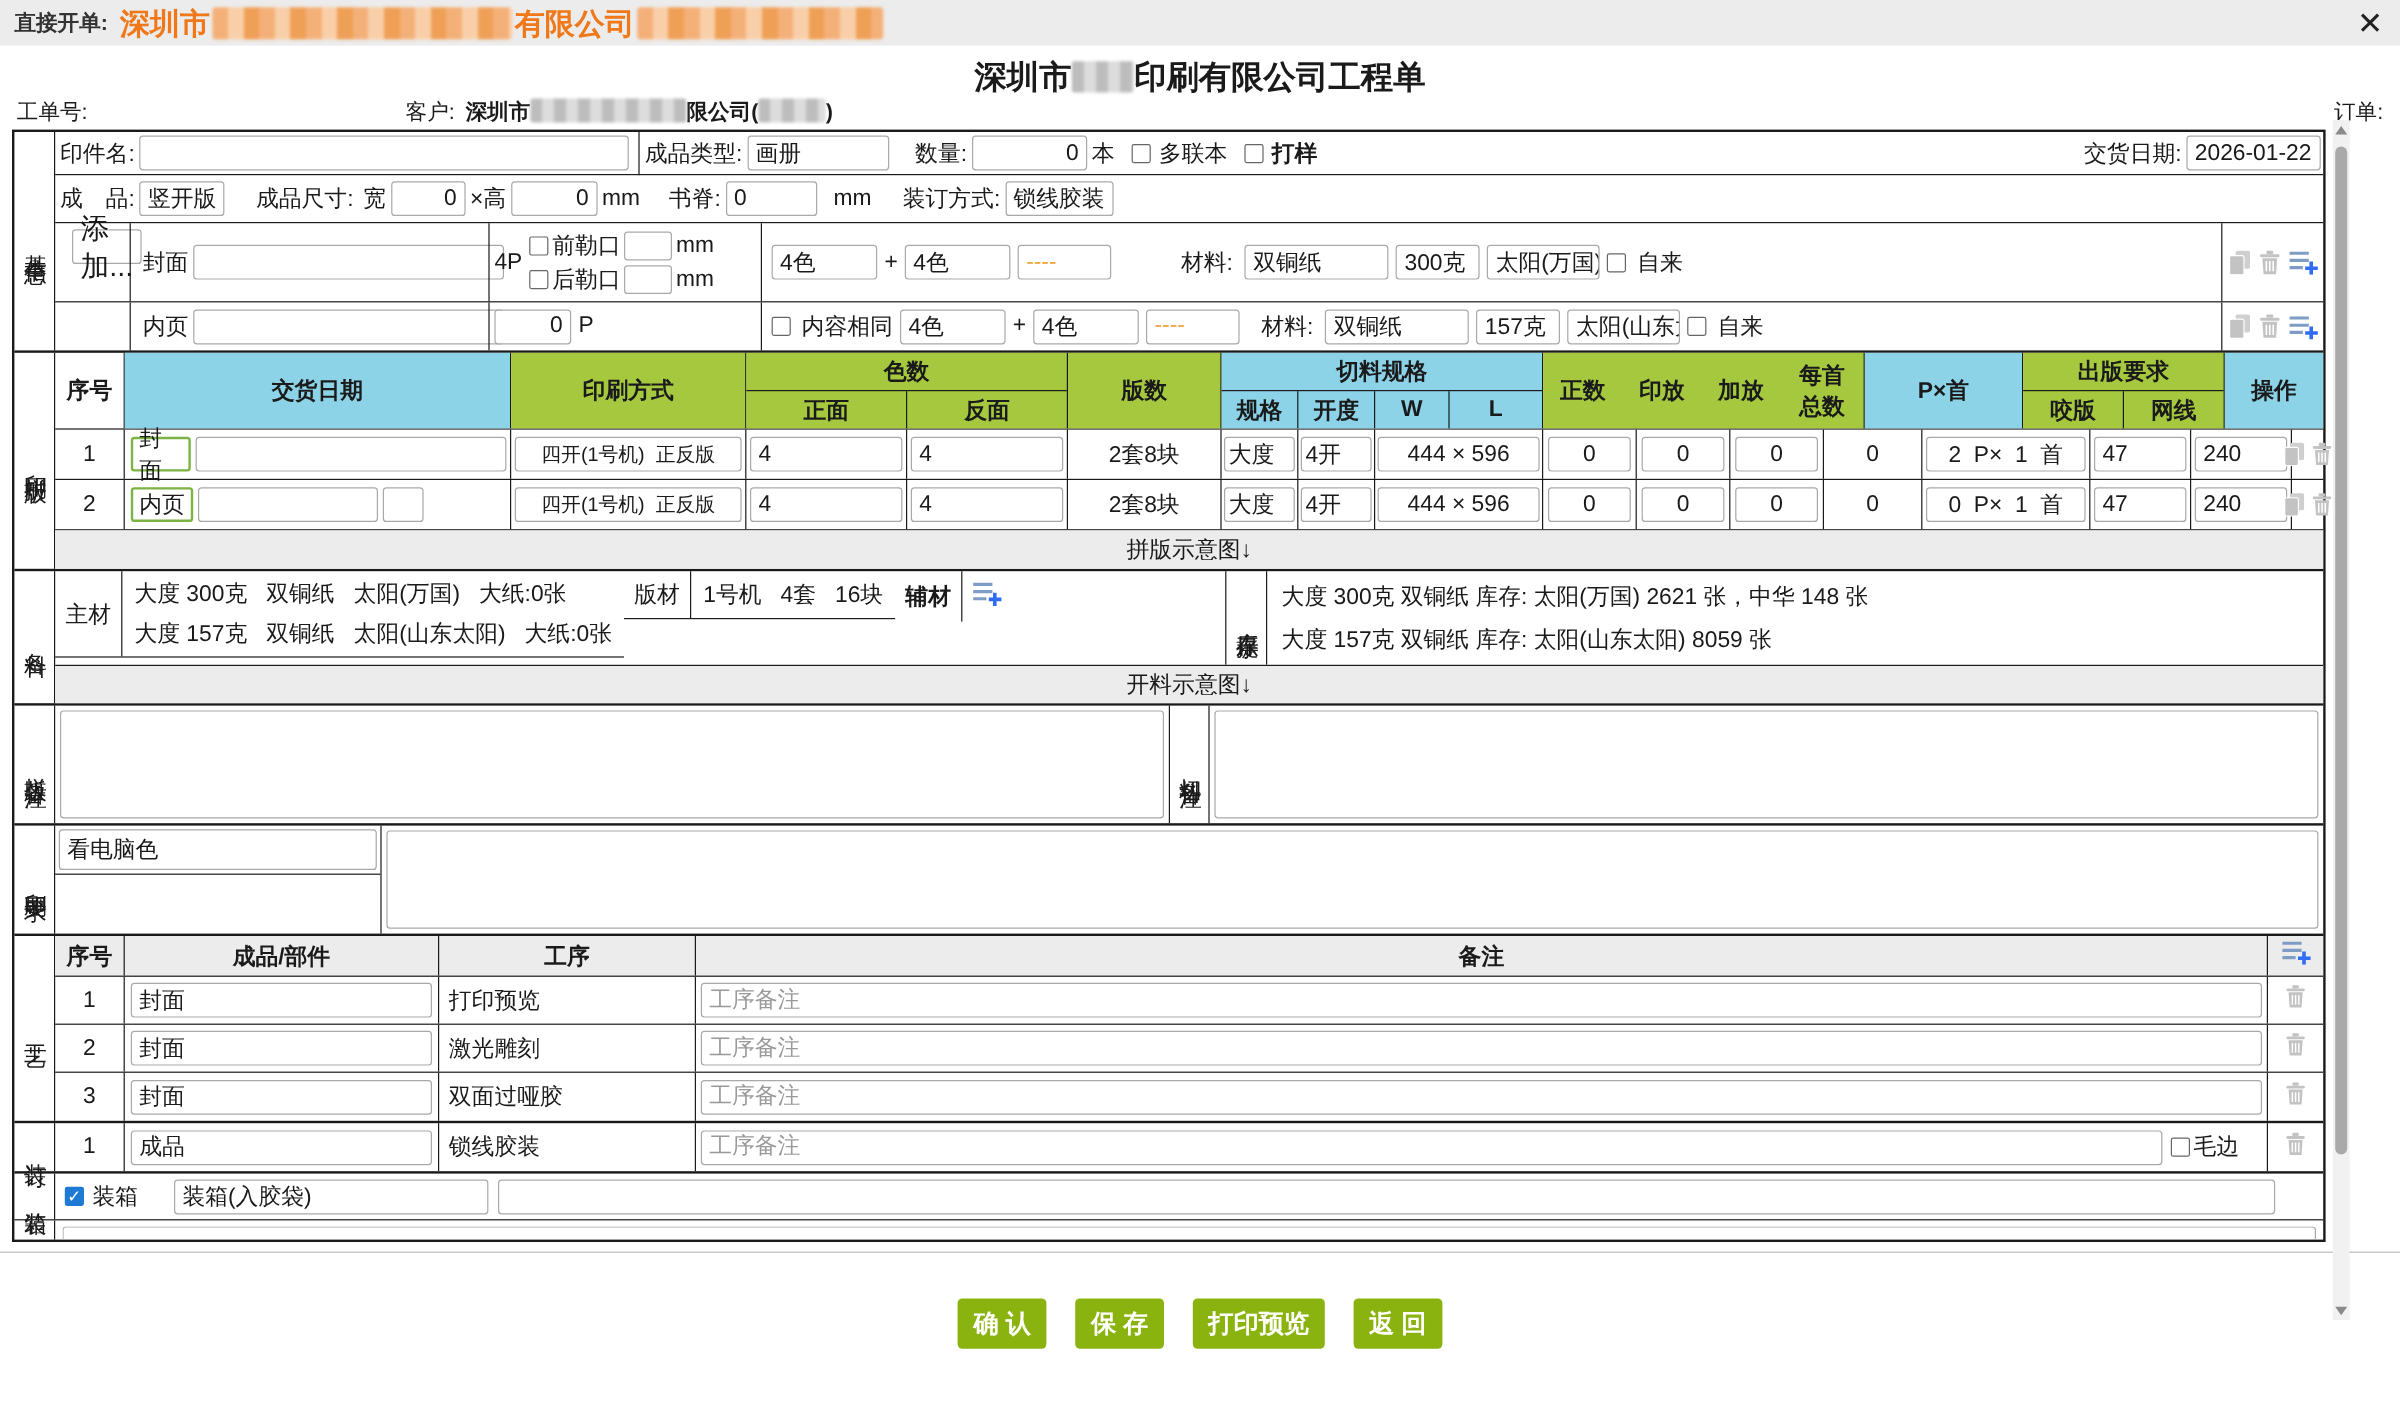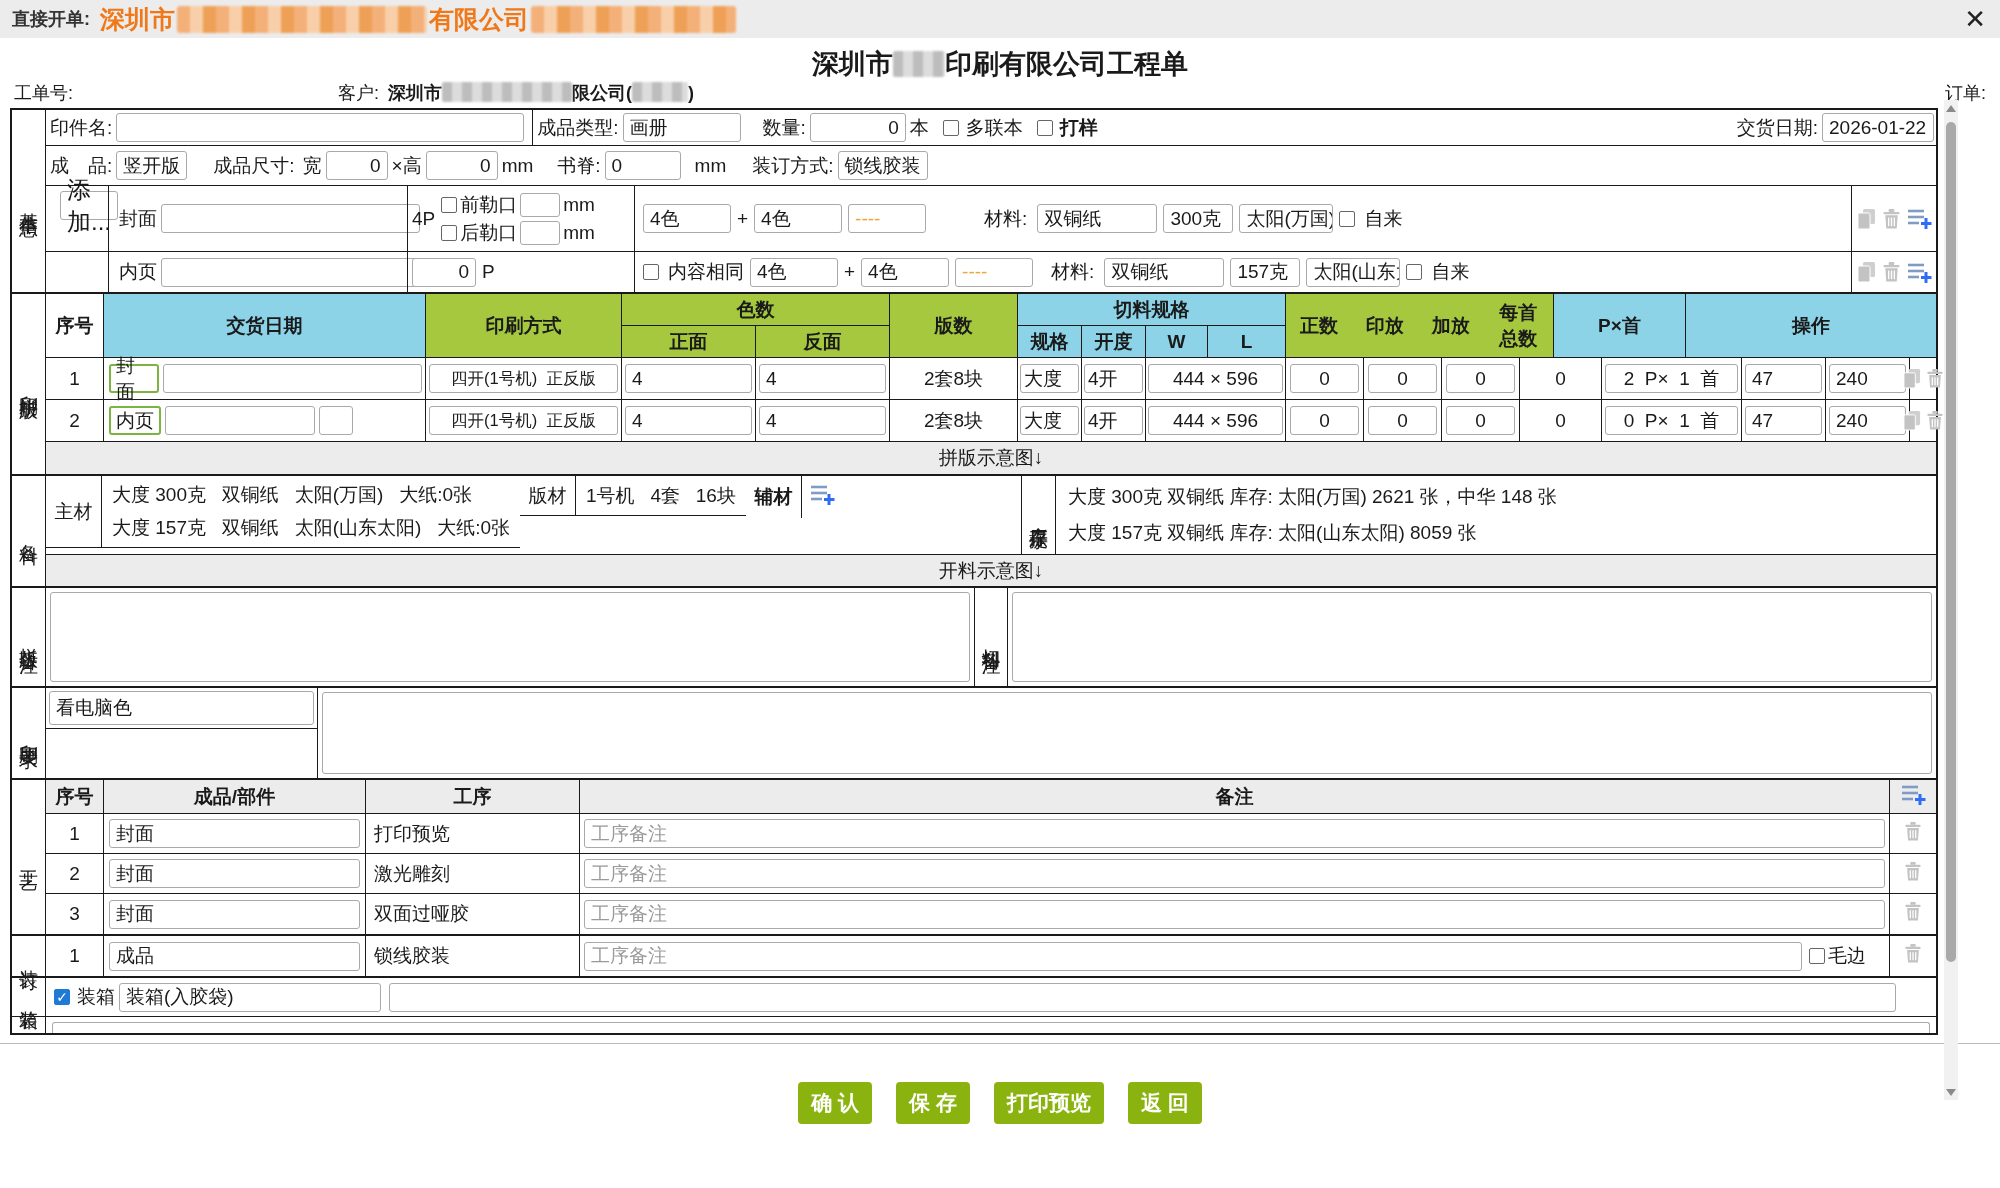--- a/index.html
+++ b/index.html
@@ -312,20 +312,27 @@
           <div class="r vr green" style="width:268px">
             <div class="hcell" style="width:78px">正数</div>
             <div class="hcell" style="width:78px">印放</div>
             <div class="hcell" style="width:78px">加放</div>
             <div style="width:82px;display:flex;flex-direction:column;align-items:center;justify-content:center;font-weight:bold">
               <span>每首</span>
               <span>总数</span>
             </div>
           </div>
           <div class="hcell vr blue" style="width:132px">P×首</div>
+          <div class="imp-col vr green" style="width:168px">
+            <div class="hcell bb" style="flex:1">出版要求</div>
+            <div class="imp-sub">
+              <div class="hcell vr" style="flex:1">咬版</div>
+              <div class="hcell" style="flex:1">网线</div>
+            </div>
+          </div>
           <div class="hcell blue" style="flex:1">操作</div>
         </div>
 
         <div class="r bb" style="height:42px;align-items:stretch">
           <div class="datacell vr" style="width:58px">1</div>
           <div class="datacell vr" style="width:322px;justify-content:flex-start;gap:4px;padding-left:5px">
             <span class="box" style="border-color:#7cb342;border-width:2px;padding:0 5px">封面</span>
             <input class="box" style="flex: 1 1 0%;">
           </div>
           <div class="datacell vr" style="width:196px">
@@ -643,21 +650,21 @@
         </div>
       </div>
     </div>
 
     <div class="sec" style="border-bottom:1px solid #1a1a1a">
       <div class="seclab">装箱</div>
       <div class="secbody">
         <div class="r" style="height:38px">
           <span class="cb on" style="margin-left:8px">✓</span>
           <span class="lab">装箱</span>
-          <span class="box" style="width:262px;">装箱(入胶袋)</span>
+          <span class="box" style="width:262px;margin-left:26px">装箱(入胶袋)</span>
           <input class="box" style="flex: 1 1 0%; margin: 0px 40px 0px 8px;">
         </div>
       </div>
     </div>
 
     <div class="sec" style="height:16px;border-bottom:none">
       <div class="seclab" style="border-right:1px solid #1a1a1a"></div>
       <div style="flex:1;margin:5px 6px 0 6px;border:1px solid #a9a9a9;border-bottom:none;border-radius:3px 3px 0 0"></div>
     </div>
   </div>

